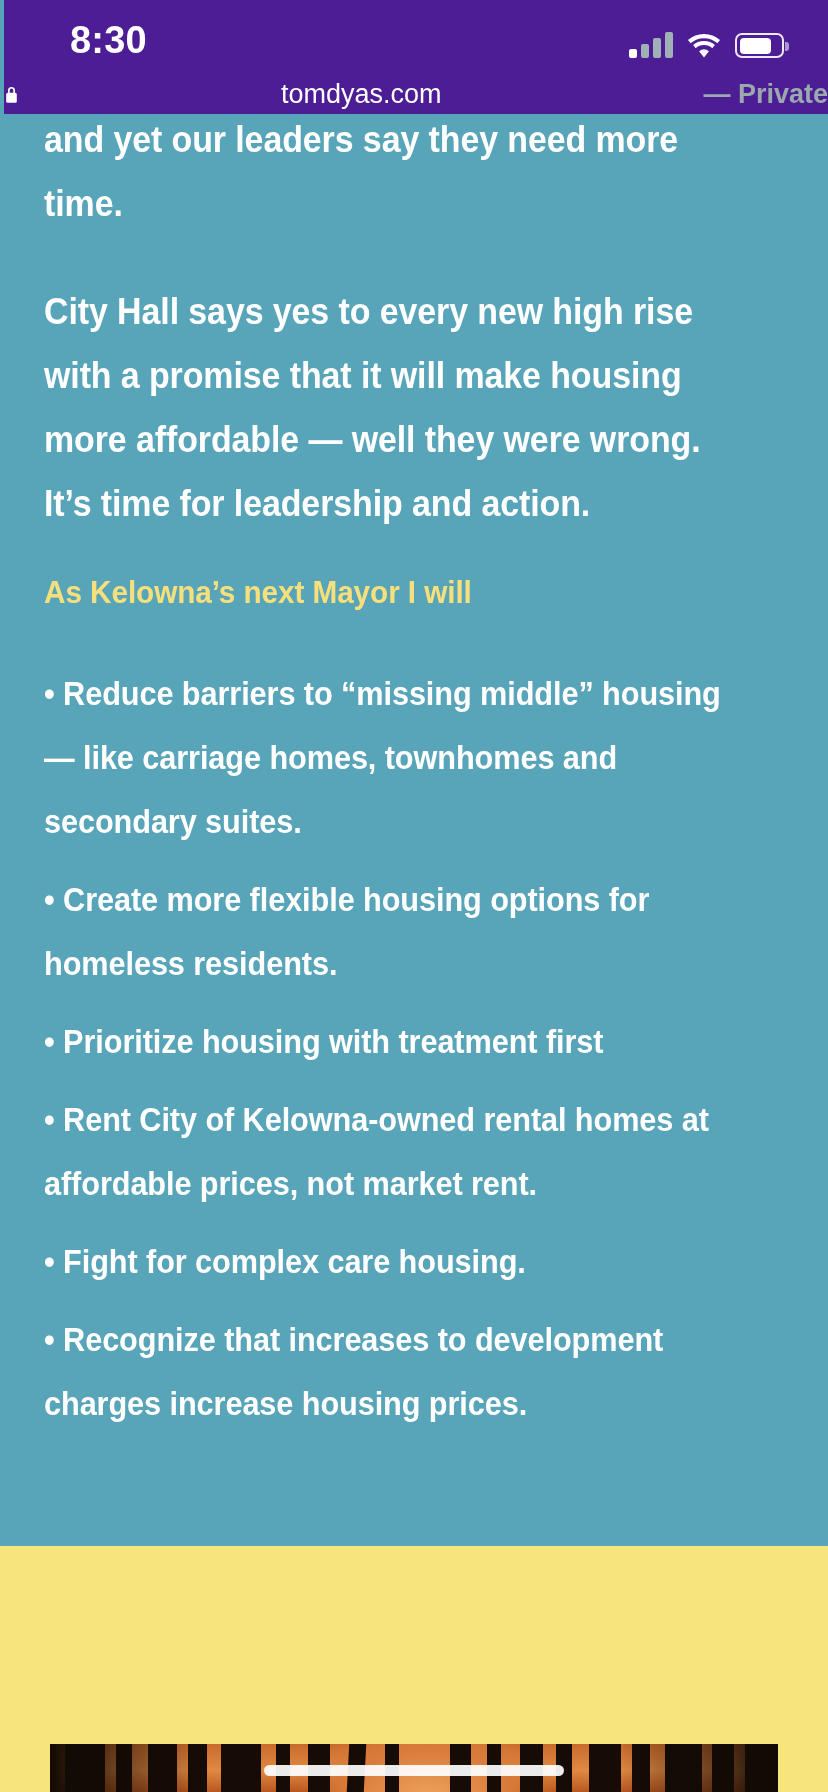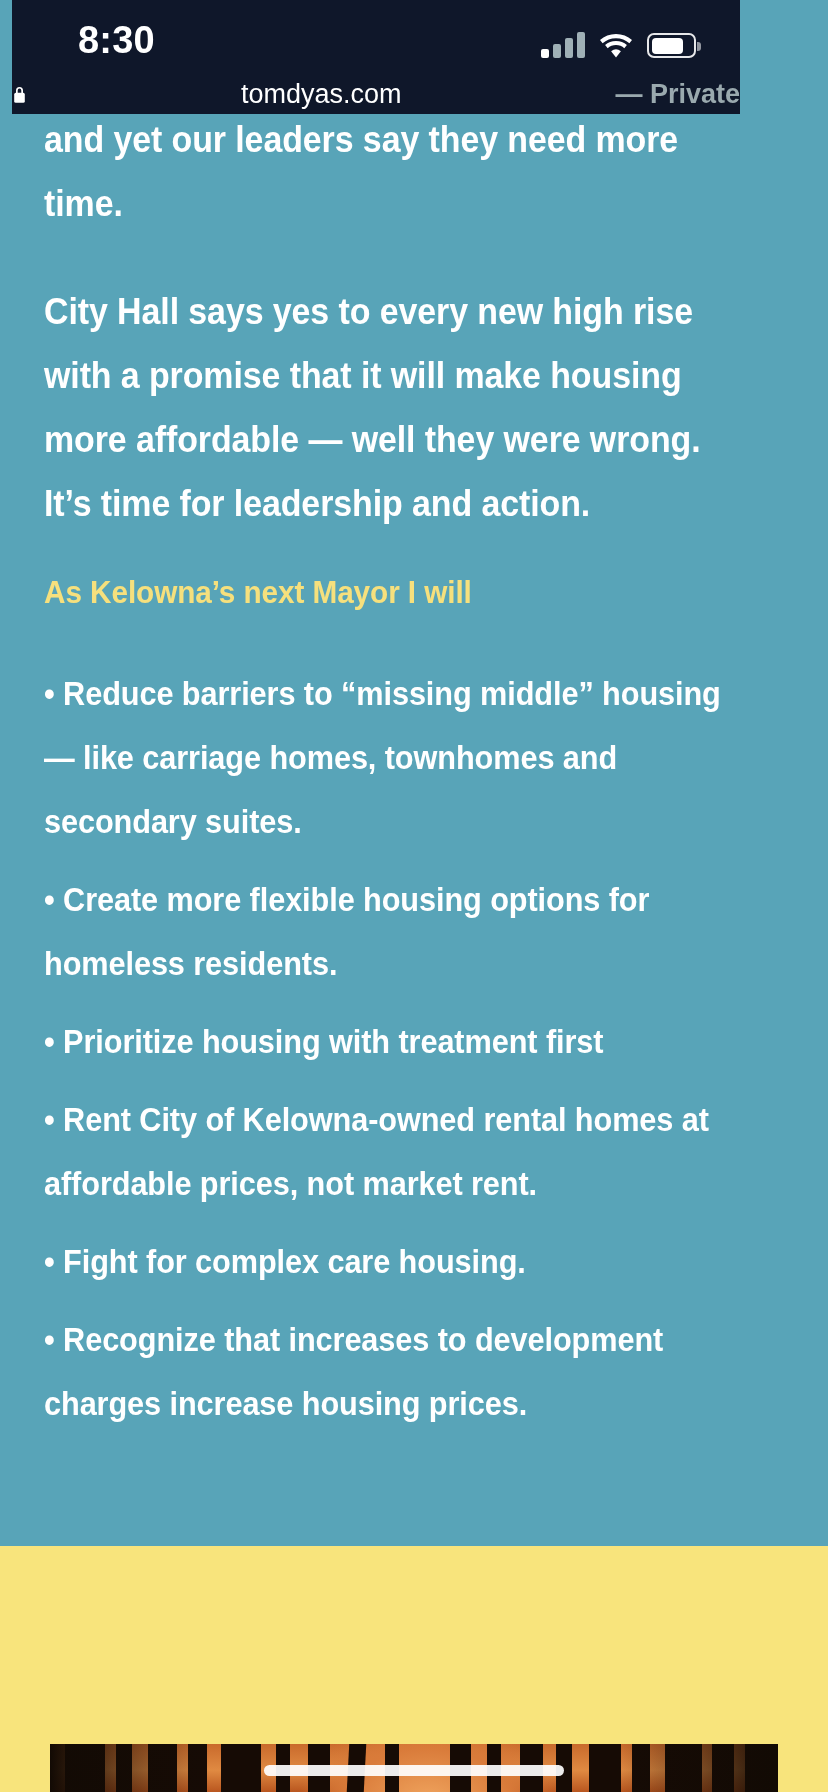--- a/index.html
+++ b/index.html
@@ -6,22 +6,22 @@
   html,body { width:828px; height:1792px; overflow:hidden; }
   body {
     font-family:"Liberation Sans", sans-serif;
     background:#58a4b8;
     -webkit-font-smoothing:antialiased;
   }
   .phone { position:relative; width:828px; height:1792px; overflow:hidden; }
 
   
   .chrome {
-    position:absolute; top:0; left:12px; width:728px; height:114px;
-    background:#0f172a; z-index:30;
+    position:absolute; top:0; left:4px; width:824px; height:114px;
+    background:#4c1d95; z-index:30;
   }
   .statusbar {
     position:relative; height:74px; width:100%;
   }
   .clock {
     position:absolute; left:66px; top:20px;
     color:#ffffff; font-size:38px; font-weight:600;
     letter-spacing:0.2px; line-height:40px;
   }
   .status-right {

